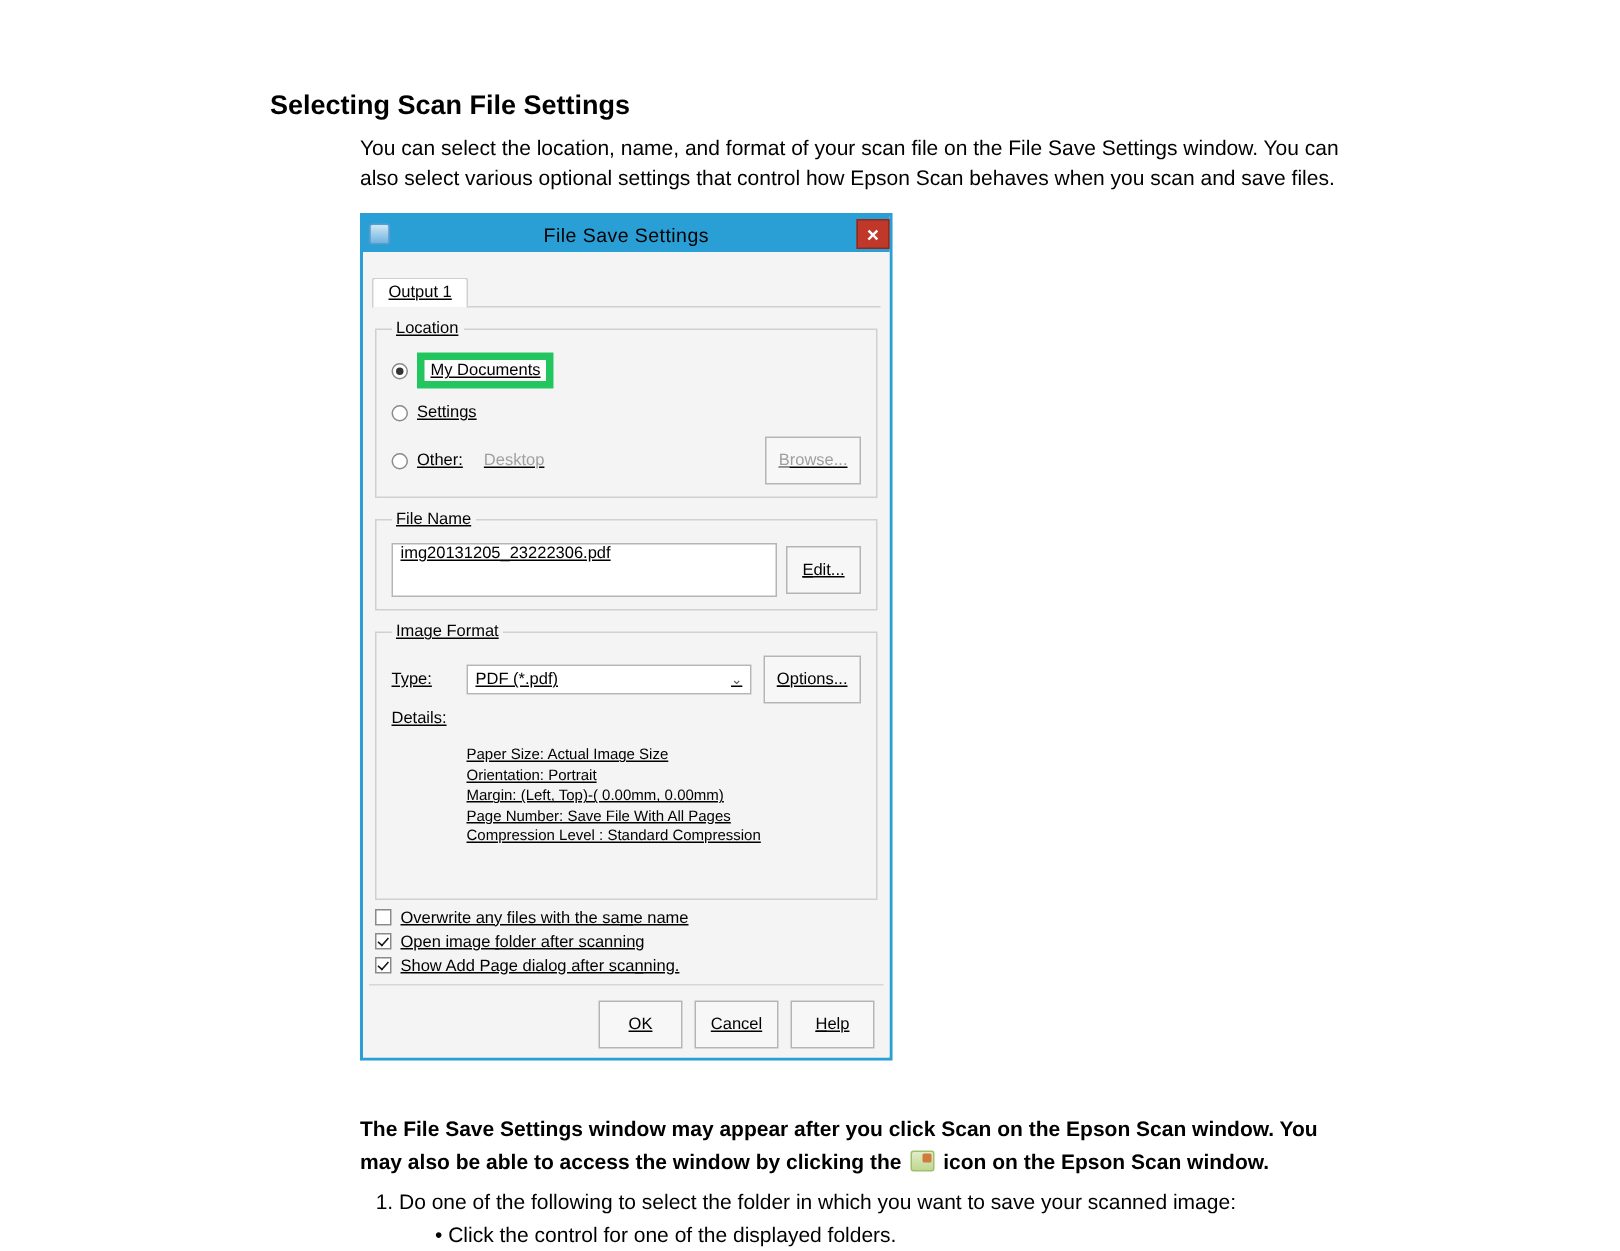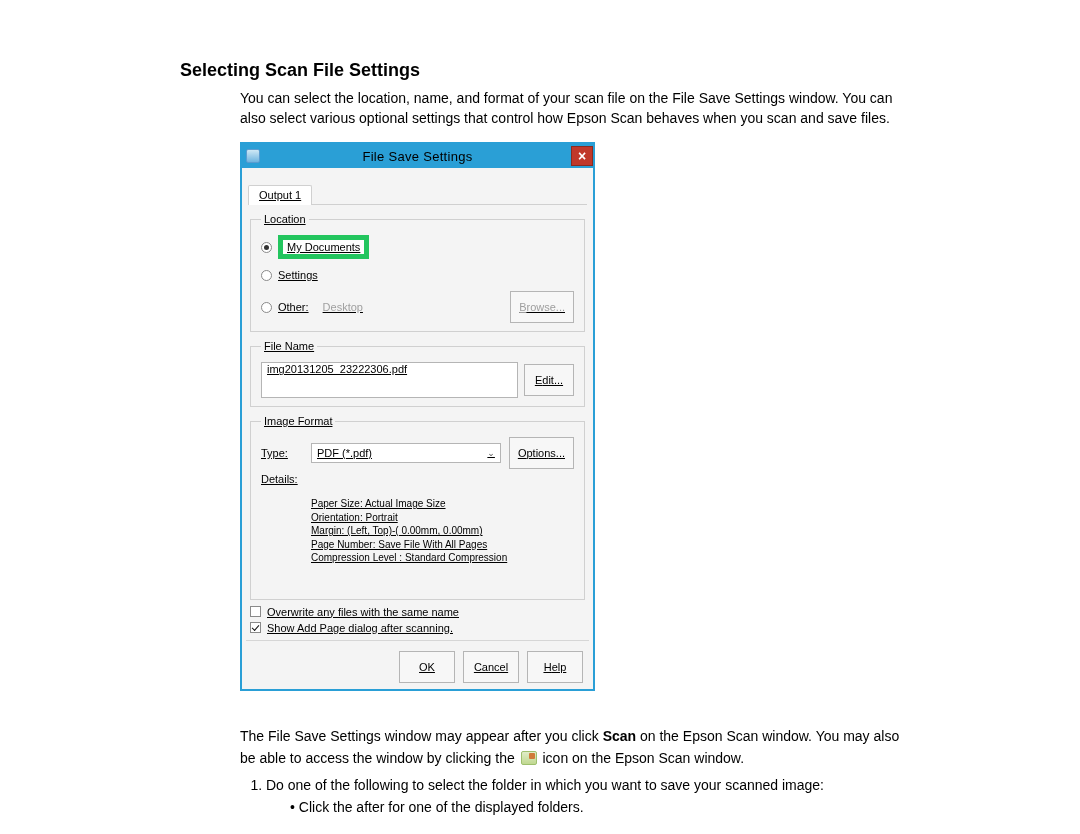--- a/index.html
+++ b/index.html
@@ -194,21 +194,21 @@
 
     .dlg-buttons {
       display: flex;
       justify-content: flex-end;
       gap: 8px;
       padding: 4px 2px 2px 2px;
     }
     .dlg-buttons .btn { min-width: 56px; }
 
     
-    .below { margin: 34px 0 0 60px; font-size: 14px; line-height: 1.6; }
+    .below { margin: 34px 0 0 60px; font-size: 14px; line-height: 1.6; font-weight: bold; }
     .inline-icon {
       display: inline-block;
       width: 16px; height: 14px;
       vertical-align: -2px;
       background: linear-gradient(#e0edc8, #c0d890);
       border: 1px solid #9ebf6e;
       border-radius: 2px;
       position: relative;
       margin: 0 2px;
     }
@@ -308,20 +308,24 @@
             </div>
           </div>
         </fieldset>
 
         <div class="check-row">
           <span class="chk"></span>
           <span>Overwrite any files with the sa<span class="underline-mid">m</span>e name</span>
         </div>
         <div class="check-row">
           <span class="chk checked"></span>
+          <span>Open image <span class="underline-mid">f</span>older after scanning</span>
+        </div>
+        <div class="check-row">
+          <span class="chk checked"></span>
           <span>Show Add Page dialog after sca<span class="underline-mid">n</span>ning.</span>
         </div>
 
         <div class="sep"></div>
 
         <div class="dlg-buttons">
           <span class="btn">OK</span>
           <span class="btn">Cancel</span>
           <span class="btn">
               <span class="underline-first">Help</span>
@@ -333,18 +337,18 @@
   </div>
 
   <div class="below">
     <span>The File Save Settings window may appear after you click </span><b>Scan</b><span> on the Epson Scan window. You may also be able to access the window by clicking the </span><span class="inline-icon"></span><span> icon on the Epson Scan window.</span>
   </div>
 
   <ol class="steps">
     <li>Do one of the following to select the folder in which you want to save your scanned image:</li>
   </ol>
   <ul class="bullets" style="margin-left:96px">
-    <li>Click the after for one of the displayed folders.</li>
+    <li>Click the control for one of the displayed folders.</li>
   </ul>
 
   <div class="page-num">146</div>
 
 </div>
 
 </body></html>

